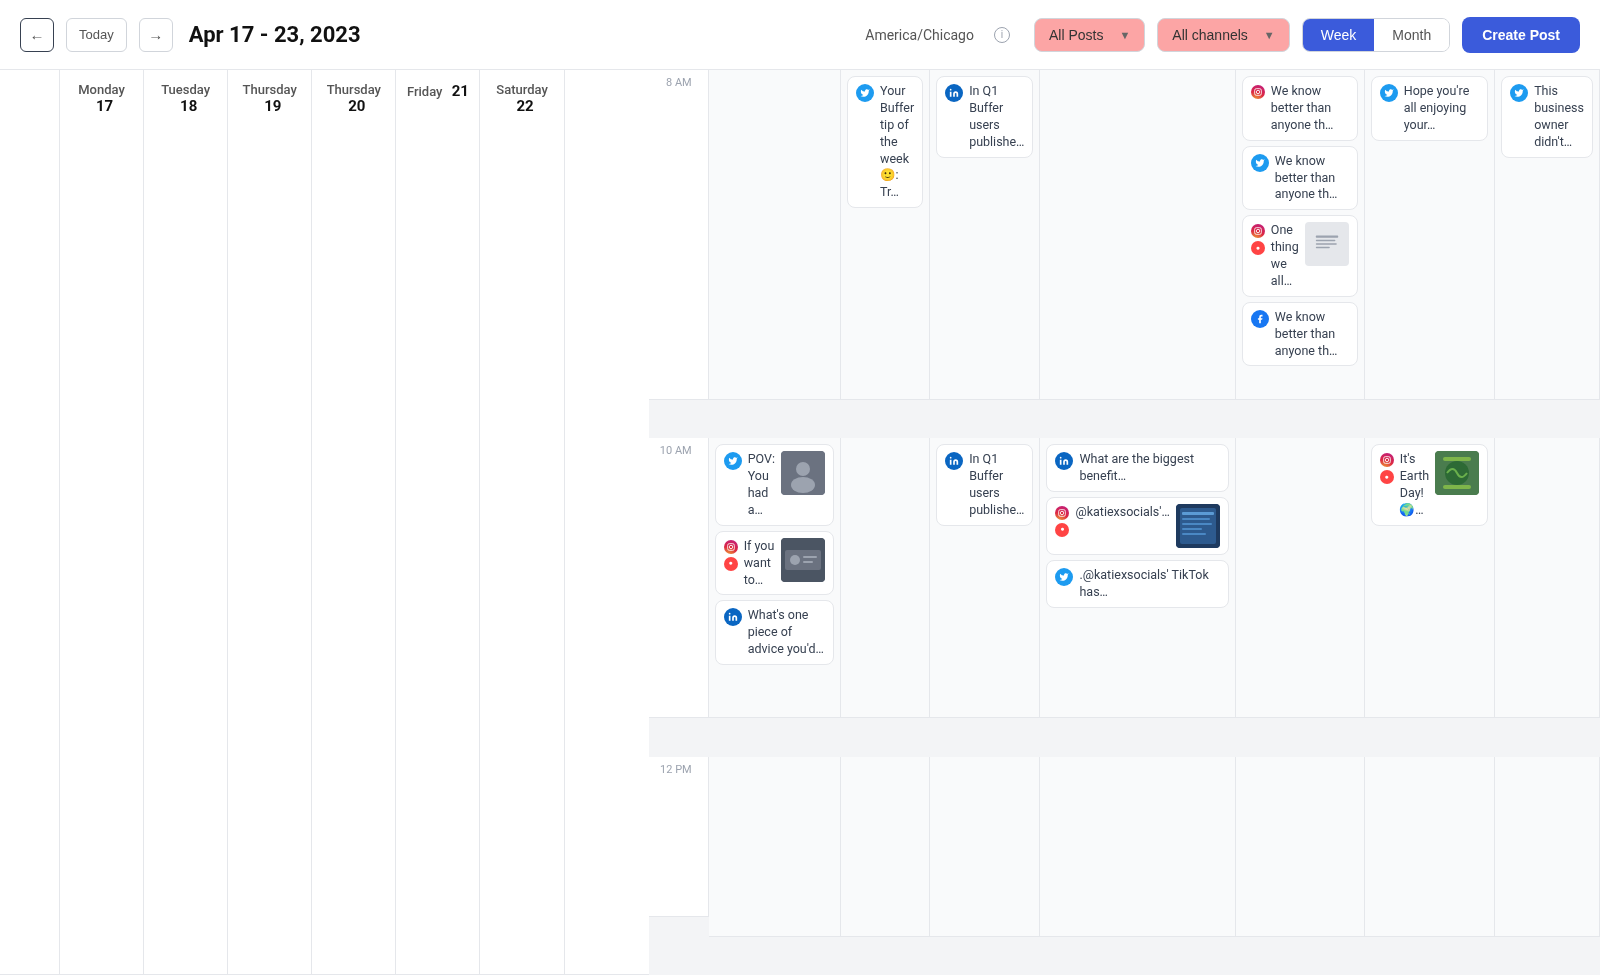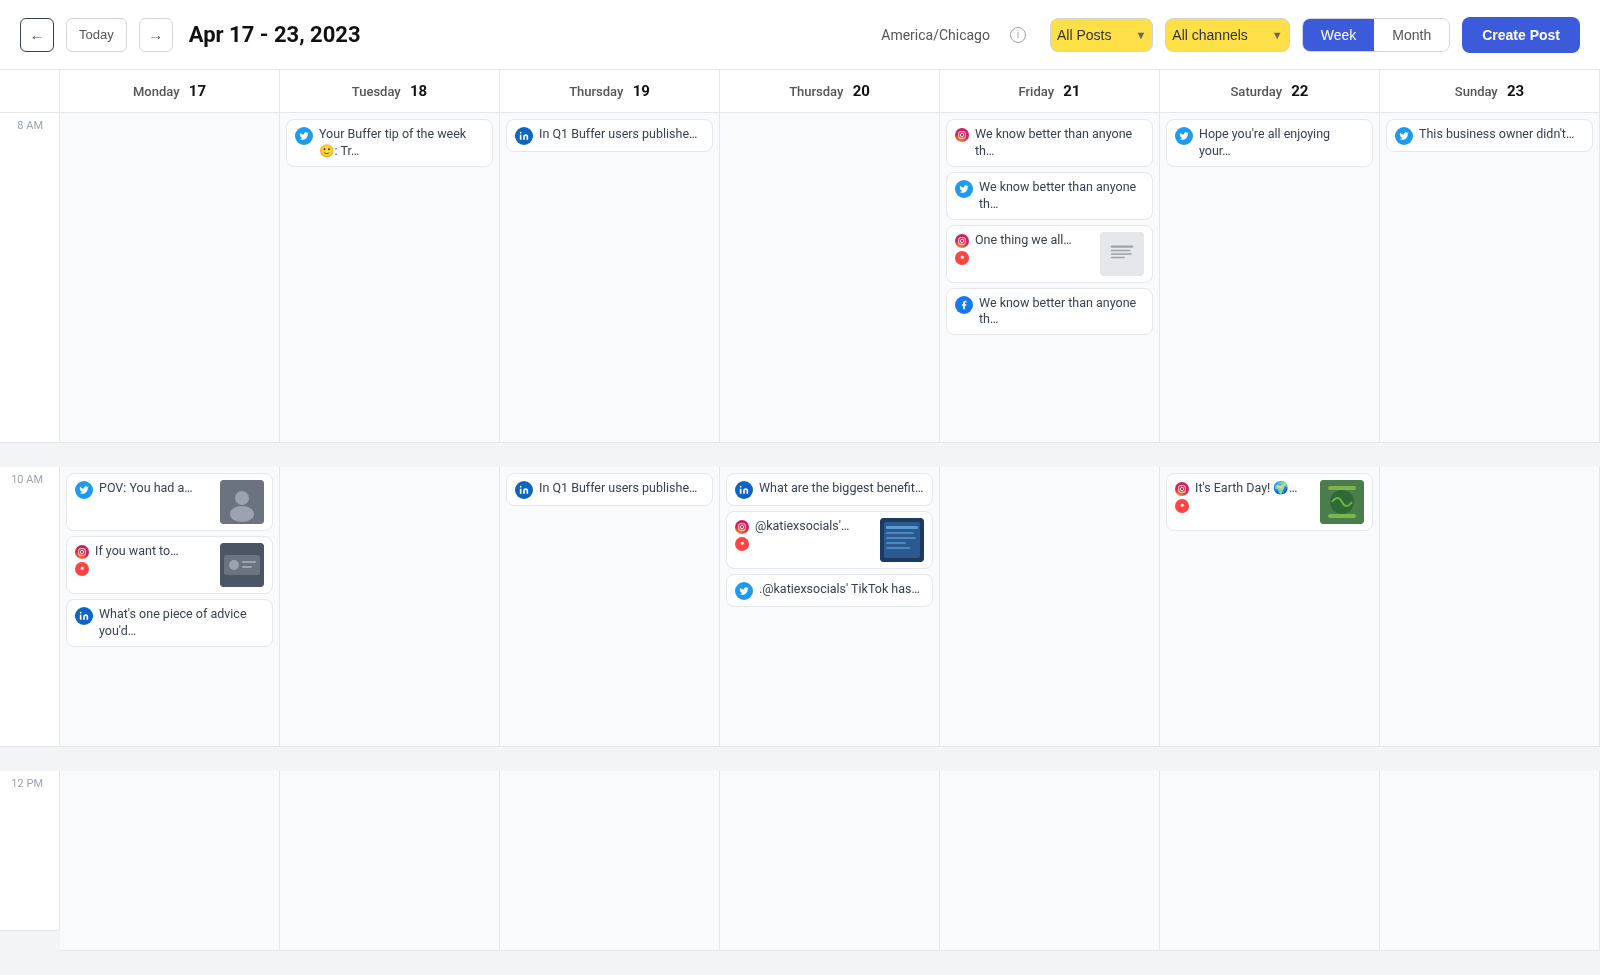--- a/index.html
+++ b/index.html
@@ -39,25 +39,25 @@
       font-size: 14px; color: #555;
     }
     .info-icon {
       width: 16px; height: 16px;
       border-radius: 50%;
       border: 1.5px solid #9ca3af;
       display: flex; align-items: center; justify-content: center;
       font-size: 10px; color: #9ca3af; cursor: pointer;
     }
     .dropdown-btn {
-      display: flex; align-items: center; gap: 24px;
-      padding: 8px 6px;
+      display: flex; align-items: center; gap: 16px;
+      padding: 8px 14px;
       border: 1.5px solid #d1d5db;
       border-radius: 8px;
-      background: #fde047;
+      background: #fca5a5;
       cursor: pointer;
       font-size: 14px; color: #333;
     }
     .dropdown-btn .arrow { font-size: 11px; color: #666; }
     .view-toggle {
       display: flex; border: 1.5px solid #d1d5db; border-radius: 8px; overflow: hidden;
     }
     .view-btn {
       padding: 8px 18px;
       border: none;
@@ -75,21 +75,21 @@
       background: #3b5bdb;
       color: #fff;
       border: none;
       border-radius: 8px;
       font-size: 14px;
       font-weight: 600;
       cursor: pointer;
     }
 
     
-    .calendar { display: flex; flex-direction: column; height: calc(100vh - 70px); overflow: auto; }
+    .calendar { display: flex; flex-direction: row; height: calc(100vh - 70px); overflow: auto; }
 
     .days-header {
       display: grid;
       grid-template-columns: 60px repeat(7, 1fr);
       background: #fff;
       border-bottom: 1px solid #e5e7eb;
       position: sticky; top: 0; z-index: 10;
     }
     .day-header-cell {
       padding: 12px 8px;
@@ -233,24 +233,20 @@
       <span class="day-num">20</span>
     </div>
     <div class="day-header-cell">
       <span class="day-name">Friday</span>
       <span class="day-num">21</span>
     </div>
     <div class="day-header-cell">
       <span class="day-name">Saturday</span>
       <span class="day-num">22</span>
     </div>
-    <div class="day-header-cell">
-      <span class="day-name">Sunday</span>
-      <span class="day-num">23</span>
-    </div>
   </div>
 
   <div class="calendar-body">
 
     <div class="time-label row-8am">8 AM</div>
 
     <div class="day-cell row-8am" style="background:#f9fafb;"></div>
 
     <div class="day-cell row-8am">
       <div class="event-card">

